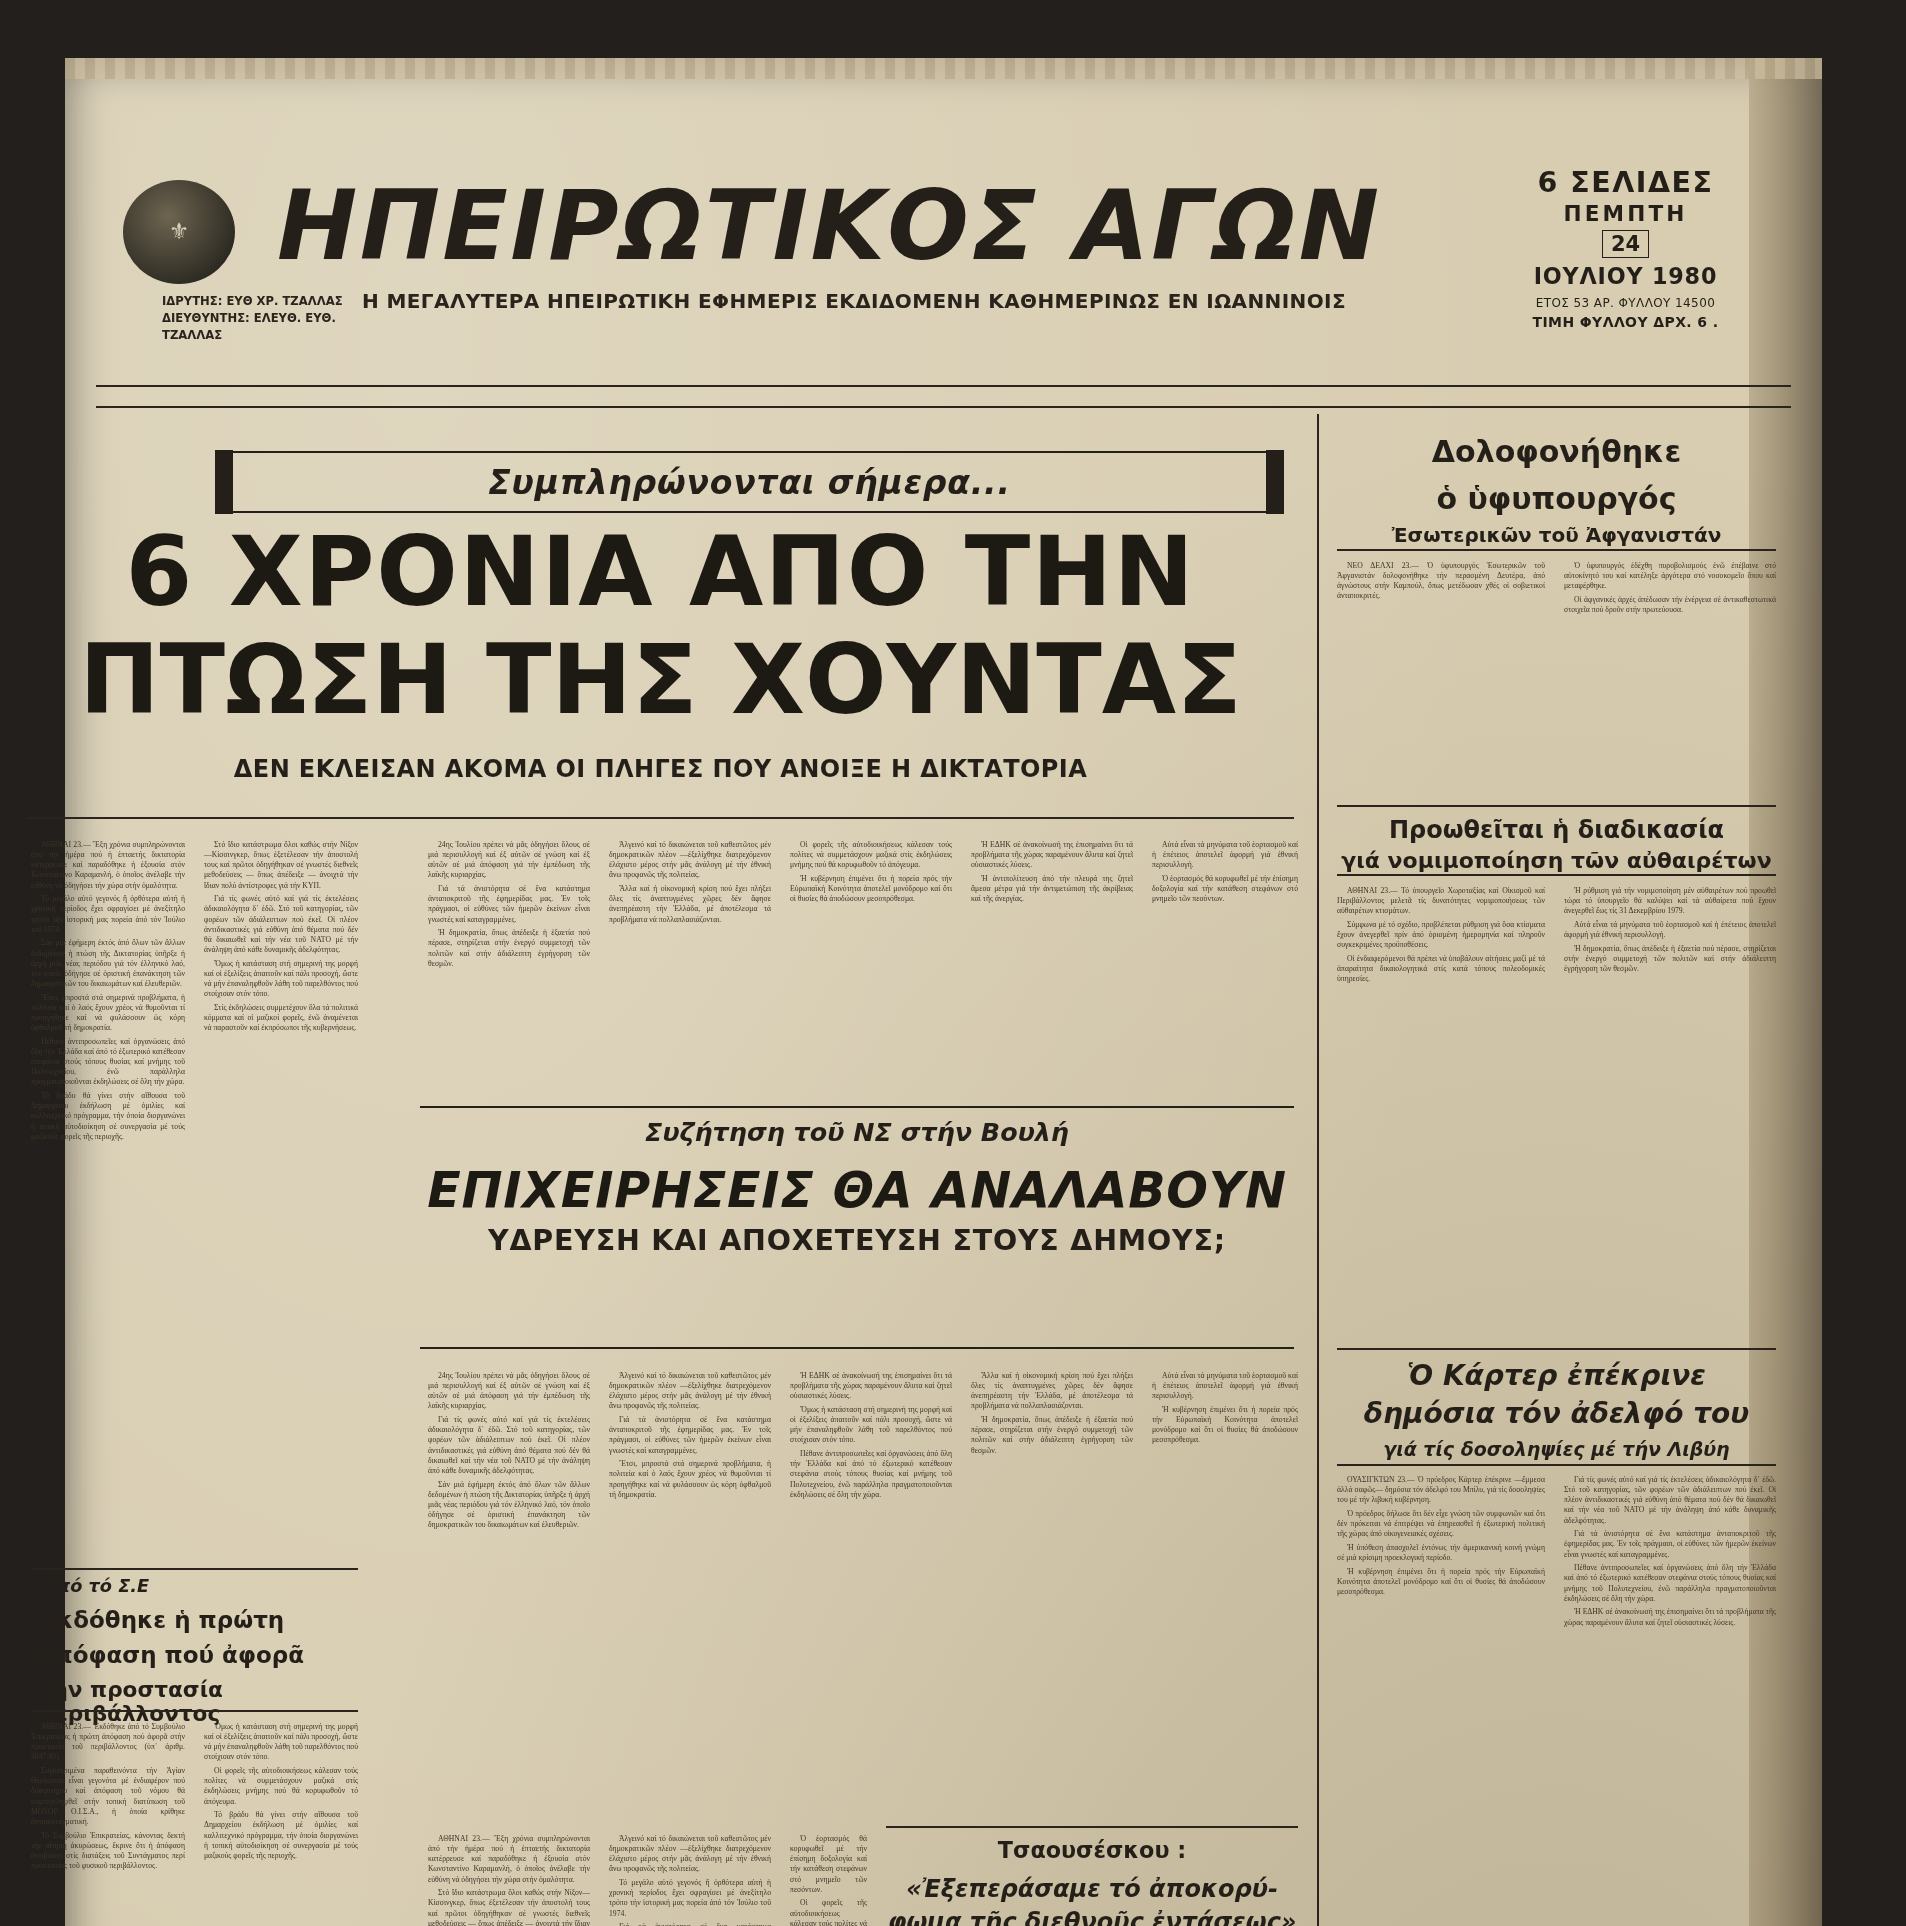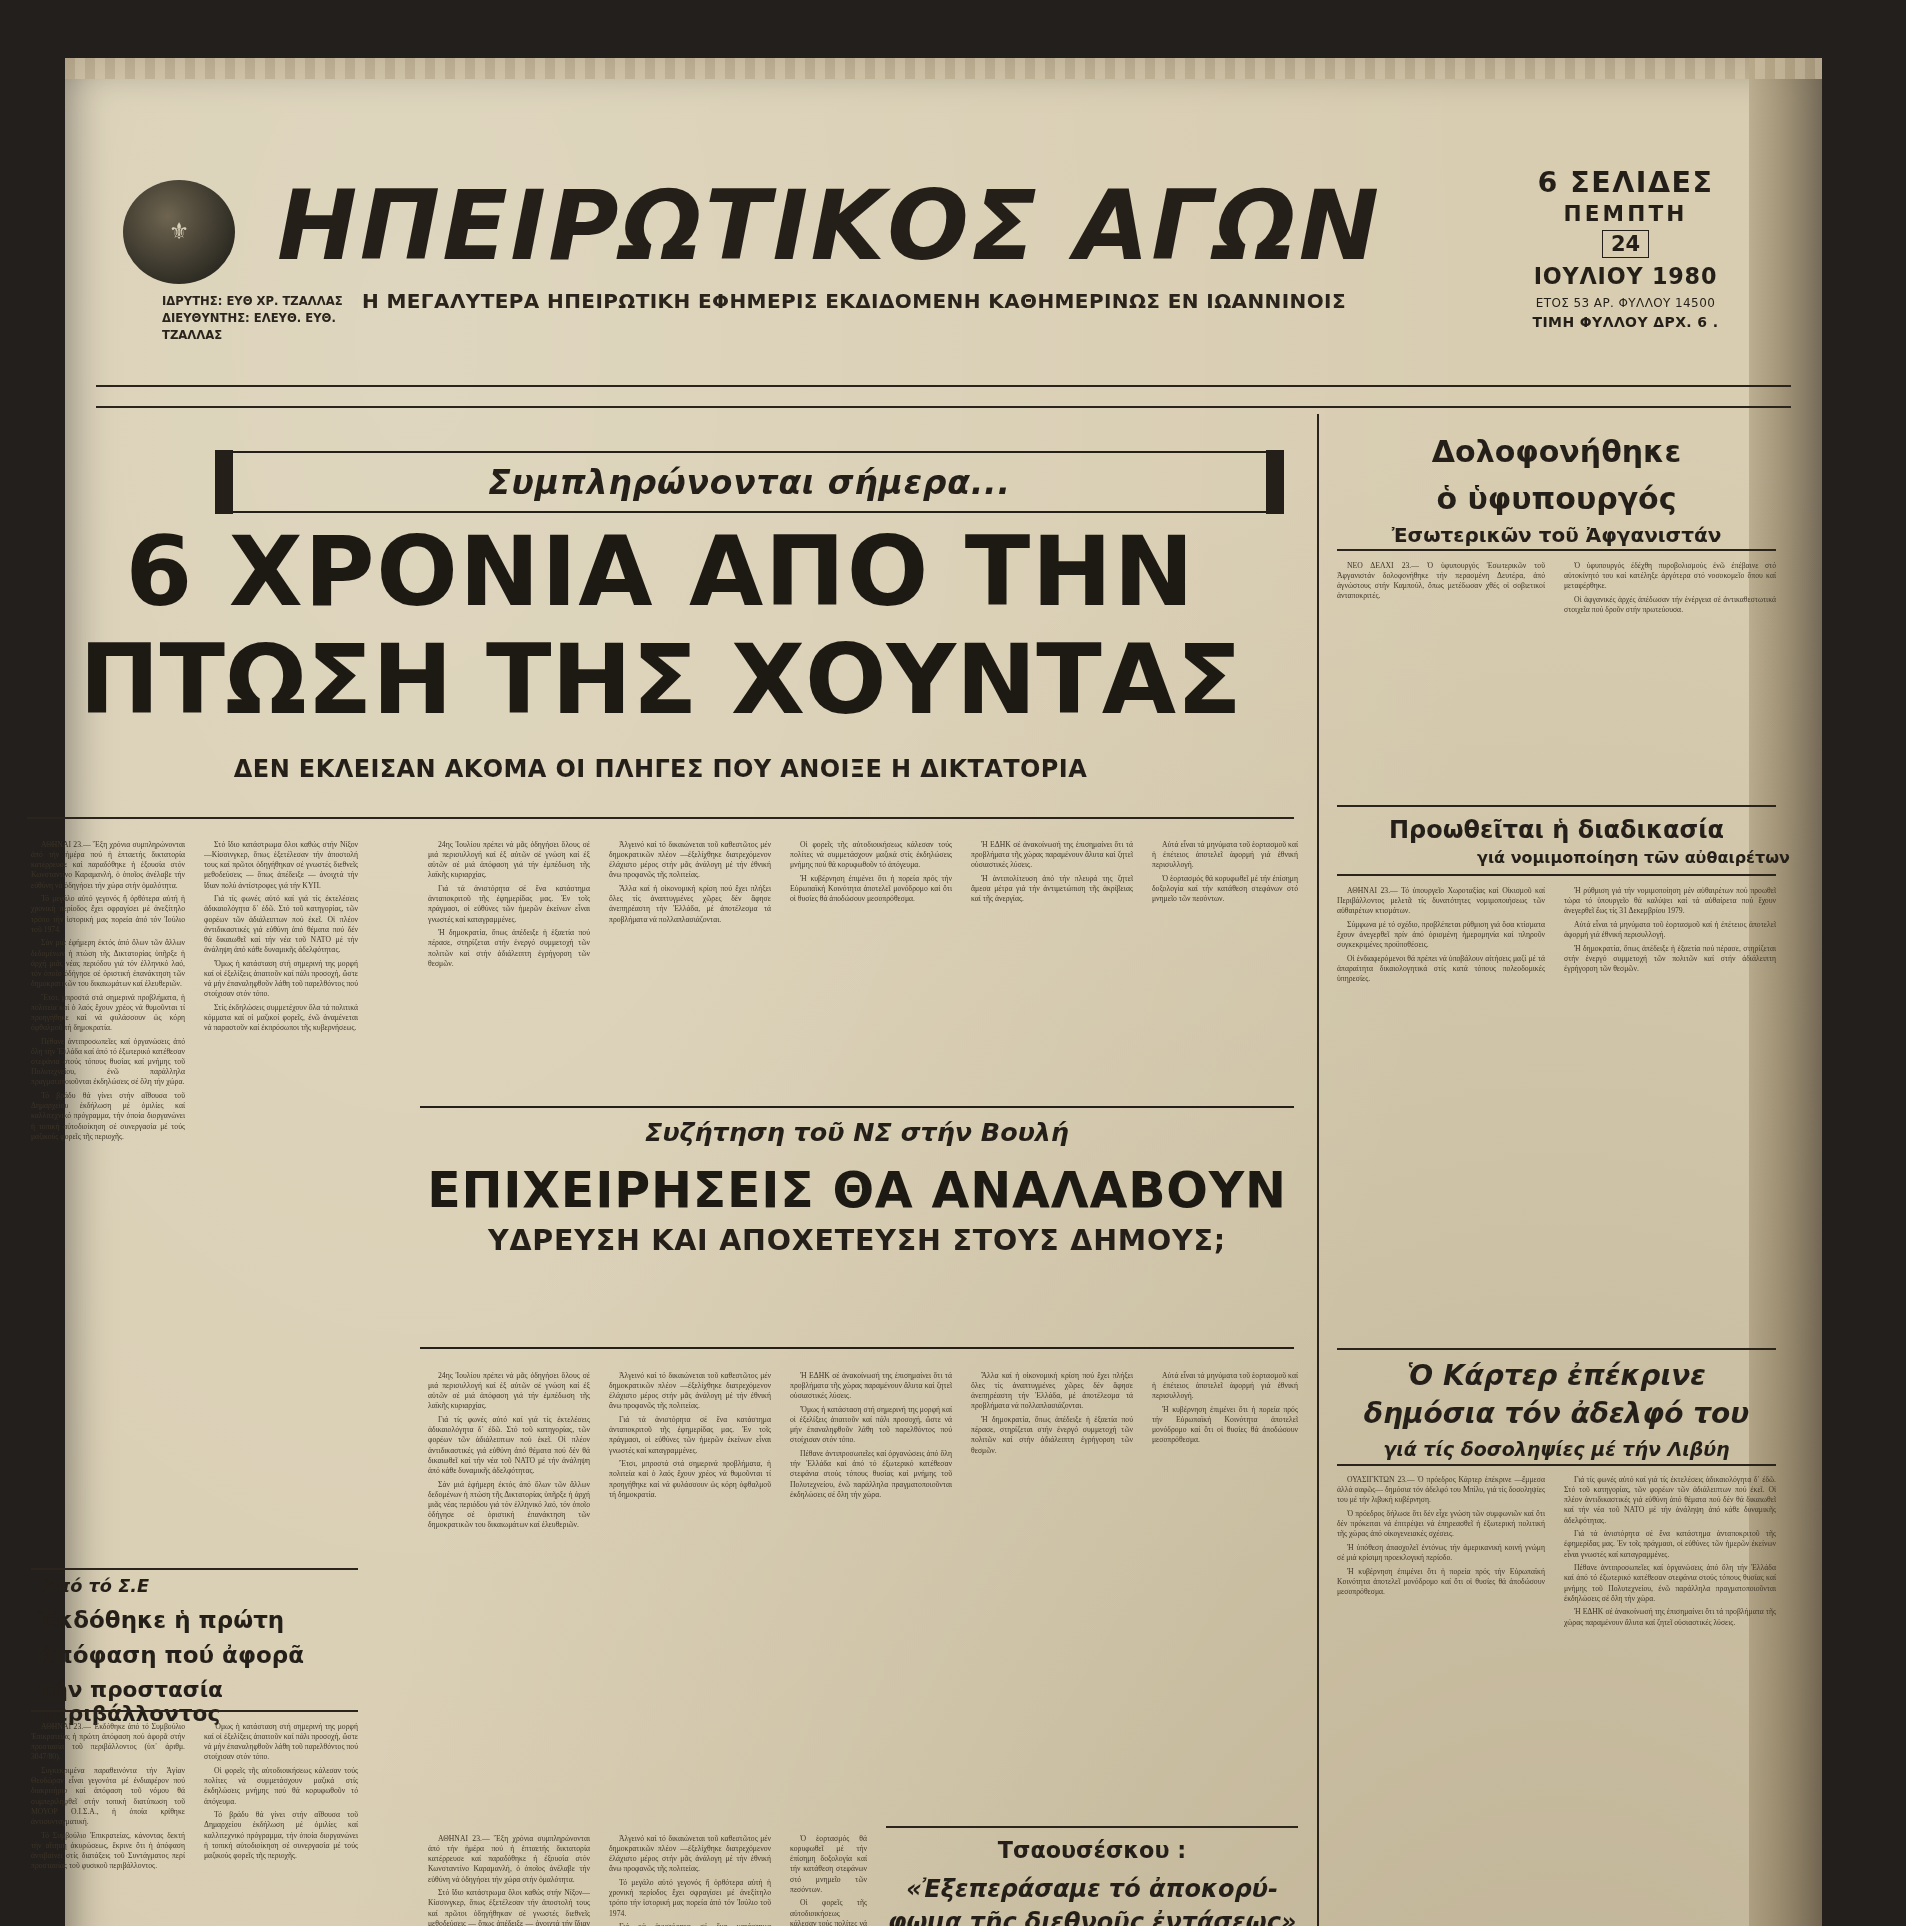--- a/index.html
+++ b/index.html
@@ -126,21 +126,21 @@
     border-top:2.3px solid #241f18;border-bottom:2.3px solid #241f18;
   }
   .feat-kick{
     position:absolute;left:0;top:8.5px;width:100%;text-align:center;
     font-family:"DejaVu Sans", sans-serif;font-weight:bold;font-style:italic;
     font-size:25.4px;color:#241f18;
   }
   .feat-h1{
     position:absolute;left:0;top:54px;width:100%;text-align:center;
     font-family:"DejaVu Sans", sans-serif;font-weight:bold;font-size:49px;
-    color:#1d1a14;letter-spacing:0.8px;
+    color:#1d1a14;letter-spacing:0.8px;font-style:italic;
   }
   .feat-h2{
     position:absolute;left:0;top:116px;width:100%;text-align:center;
     font-family:"DejaVu Sans", sans-serif;font-weight:bold;font-size:28.5px;
     color:#241f18;letter-spacing:0.8px;
   }
   .feat-h3{
     position:absolute;left:0;top:162px;width:100%;text-align:center;
     font-family:"DejaVu Serif", serif;font-weight:bold;font-style:italic;font-size:24px;
     color:#241f18;
@@ -308,21 +308,21 @@
   <div class="col" style="left:1337px;top:561px;width:208px;height:239px;">
     <p>ΝΕΟ ΔΕΛΧΙ 23.— Ὁ ὑφυπουργός Ἐσωτερικῶν τοῦ Ἀφγανιστάν δολοφονήθηκε τήν περασμένη Δευτέρα, ἀπό ἀγνώστους στήν Καμπούλ, ὅπως μετέδωσαν χθές οἱ σοβιετικοί ἀνταποκριτές.</p>
   </div>
   <div class="col" style="left:1564px;top:561px;width:212px;height:239px;">
     <p>Ὁ ὑφυπουργός ἐδέχθη πυροβολισμούς ἐνῶ ἐπέβαινε στό αὐτοκίνητό του καί κατέληξε ἀργότερα στό νοσοκομεῖο ὅπου καί μεταφέρθηκε.</p>
     <p>Οἱ ἀφγανικές ἀρχές ἀπέδωσαν τήν ἐνέργεια σέ ἀντικαθεστωτικά στοιχεῖα πού δροῦν στήν πρωτεύουσα.</p>
   </div>
 
   <div class="rule" style="left:1337px;top:805px;width:439px;height:1.5px;"></div>
   <div class="sec-title" style="left:1337px;top:817px;width:439px;font-size:24px;">Προωθεῖται ἡ διαδικασία</div>
-  <div class="sec-title" style="left:1414px;top:849px;width:439px;font-size:16px;">γιά νομιμοποίηση τῶν αὐθαιρέτων</div>
+  <div class="sec-title" style="left:1337px;top:849px;width:439px;font-size:22px;">γιά νομιμοποίηση τῶν αὐθαιρέτων</div>
   <div class="rule" style="left:1337px;top:874px;width:439px;height:1.5px;"></div>
 
   <div class="col" style="left:1337px;top:886px;width:208px;height:455px;">
     <p>ΑΘΗΝΑΙ 23.— Τό ὑπουργεῖο Χωροταξίας καί Οἰκισμοῦ καί Περιβάλλοντος μελετᾶ τίς δυνατότητες νομιμοποιήσεως τῶν αὐθαιρέτων κτισμάτων.</p>
     <p>Σύμφωνα μέ τό σχέδιο, προβλέπεται ρύθμιση γιά ὅσα κτίσματα ἔχουν ἀνεγερθεῖ πρίν ἀπό ὁρισμένη ἡμερομηνία καί πληροῦν συγκεκριμένες προϋποθέσεις.</p>
     <p>Οἱ ἐνδιαφερόμενοι θά πρέπει νά ὑποβάλουν αἰτήσεις μαζί μέ τά ἀπαραίτητα δικαιολογητικά στίς κατά τόπους πολεοδομικές ὑπηρεσίες.</p>
   </div>
   <div class="col" style="left:1564px;top:886px;width:212px;height:455px;">
     <p>Ἡ ρύθμιση γιά τήν νομιμοποίηση μέν αὐθαιρέτων πού προωθεῖ τώρα τό ὑπουργεῖο θά καλύψει καί τά αὐθαίρετα πού ἔχουν ἀνεγερθεῖ ἕως τίς 31 Δεκεμβρίου 1979.</p>
     <p>Αὐτά εἶναι τά μηνύματα τοῦ ἑορτασμοῦ καί ἡ ἐπέτειος ἀποτελεῖ ἀφορμή γιά ἐθνική περισυλλογή.</p>

